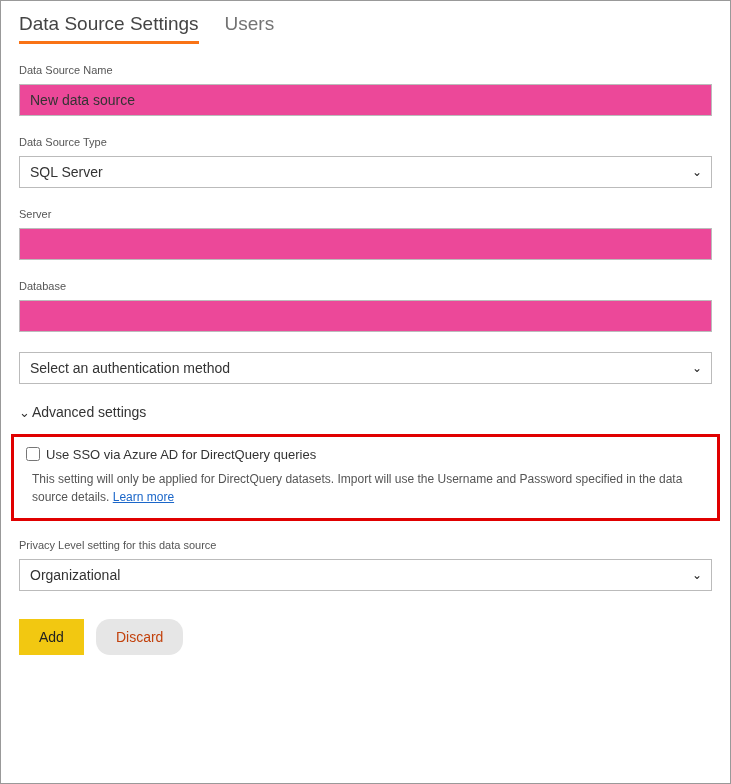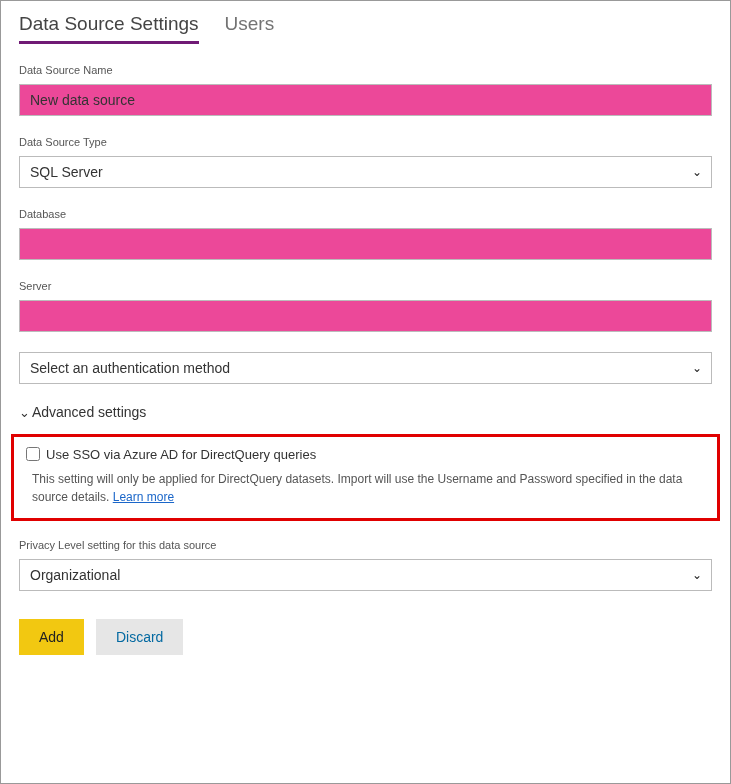--- a/index.html
+++ b/index.html
@@ -22,21 +22,21 @@
       margin-bottom: 20px;
     }
     .tab {
       font-size: 19px;
       color: #737373;
       padding-bottom: 6px;
       cursor: pointer;
     }
     .tab.active {
       color: #444;
-      border-bottom: 3px solid #701a75;
+      border-bottom: 3px solid #f97316;
       text-align: right;
     }
     .field {
       margin-bottom: 20px;
     }
     .field-label {
       font-size: 11px;
       color: #555;
       margin-bottom: 8px;
       display: block;
@@ -127,21 +127,22 @@
       font-size: 14px;
       font-family: inherit;
       cursor: pointer;
     }
     .btn-primary {
       background: #f2c811;
       color: #222;
     }
     .btn-secondary {
       background: #e6e6e6;
-      color: #0369a1;
+      color: #c2410c;
+      border-radius: 14px;
     }
   </style>
 </head>
 <body>
 
 <div class="panel">
 
   <div class="tabs">
     <div class="tab active">Data Source Settings</div>
     <div class="tab">Users</div>
@@ -154,26 +155,26 @@
 
   <div class="field">
     <label class="field-label">Data Source Type</label>
     <div class="select-wrap">
       <div class="select-input">SQL Server</div>
       <span class="chev">⌄</span>
     </div>
   </div>
 
   <div class="field">
+    <label class="field-label">Server</label>
+    <input type="text" class="text-input" value="" style="">
+  </div>
+
+  <div class="field">
     <label class="field-label">Database</label>
-    <input type="text" class="text-input" value="" style="">
-  </div>
-
-  <div class="field">
-    <label class="field-label">Server</label>
     <input type="text" class="text-input" value="" style="">
   </div>
 
   <div class="field">
     <div class="select-wrap">
       <div class="select-input">Select an authentication method</div>
       <span class="chev">⌄</span>
     </div>
   </div>
 

